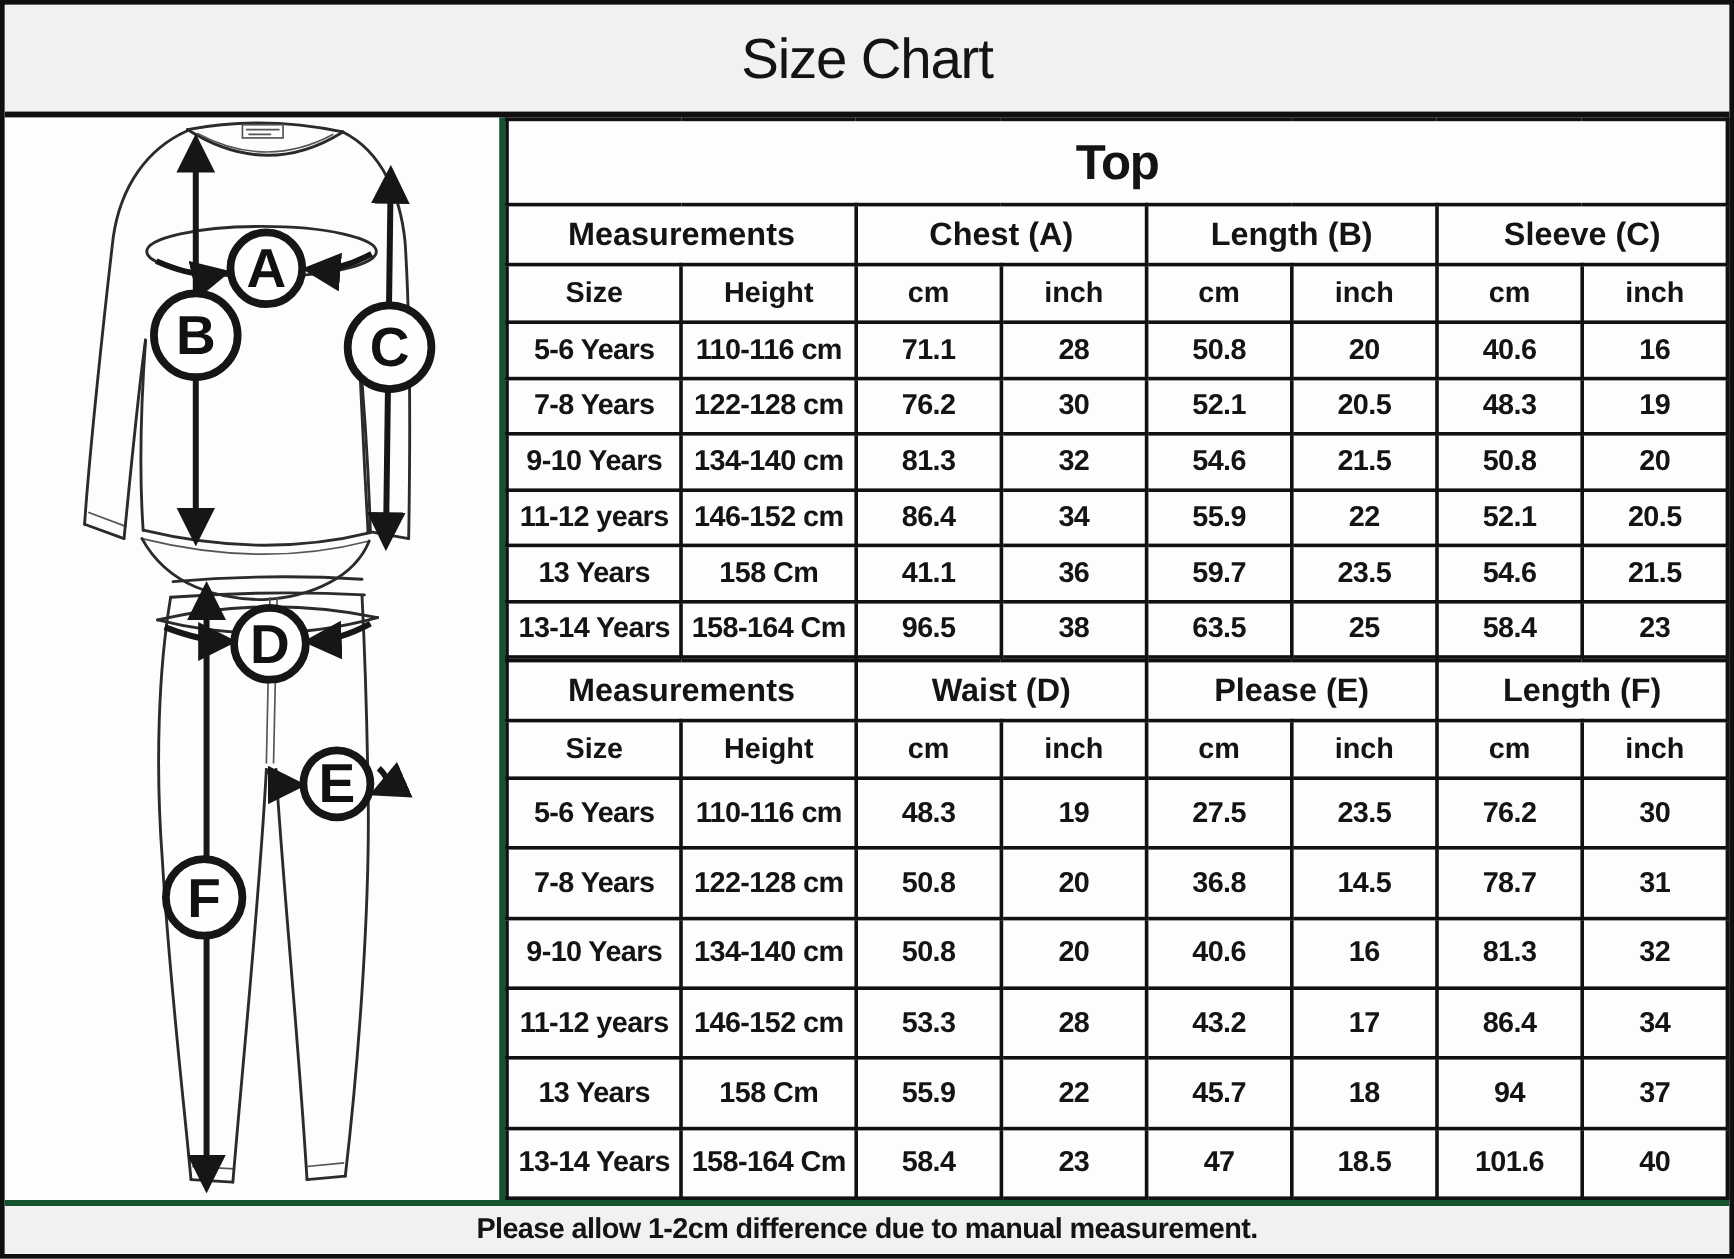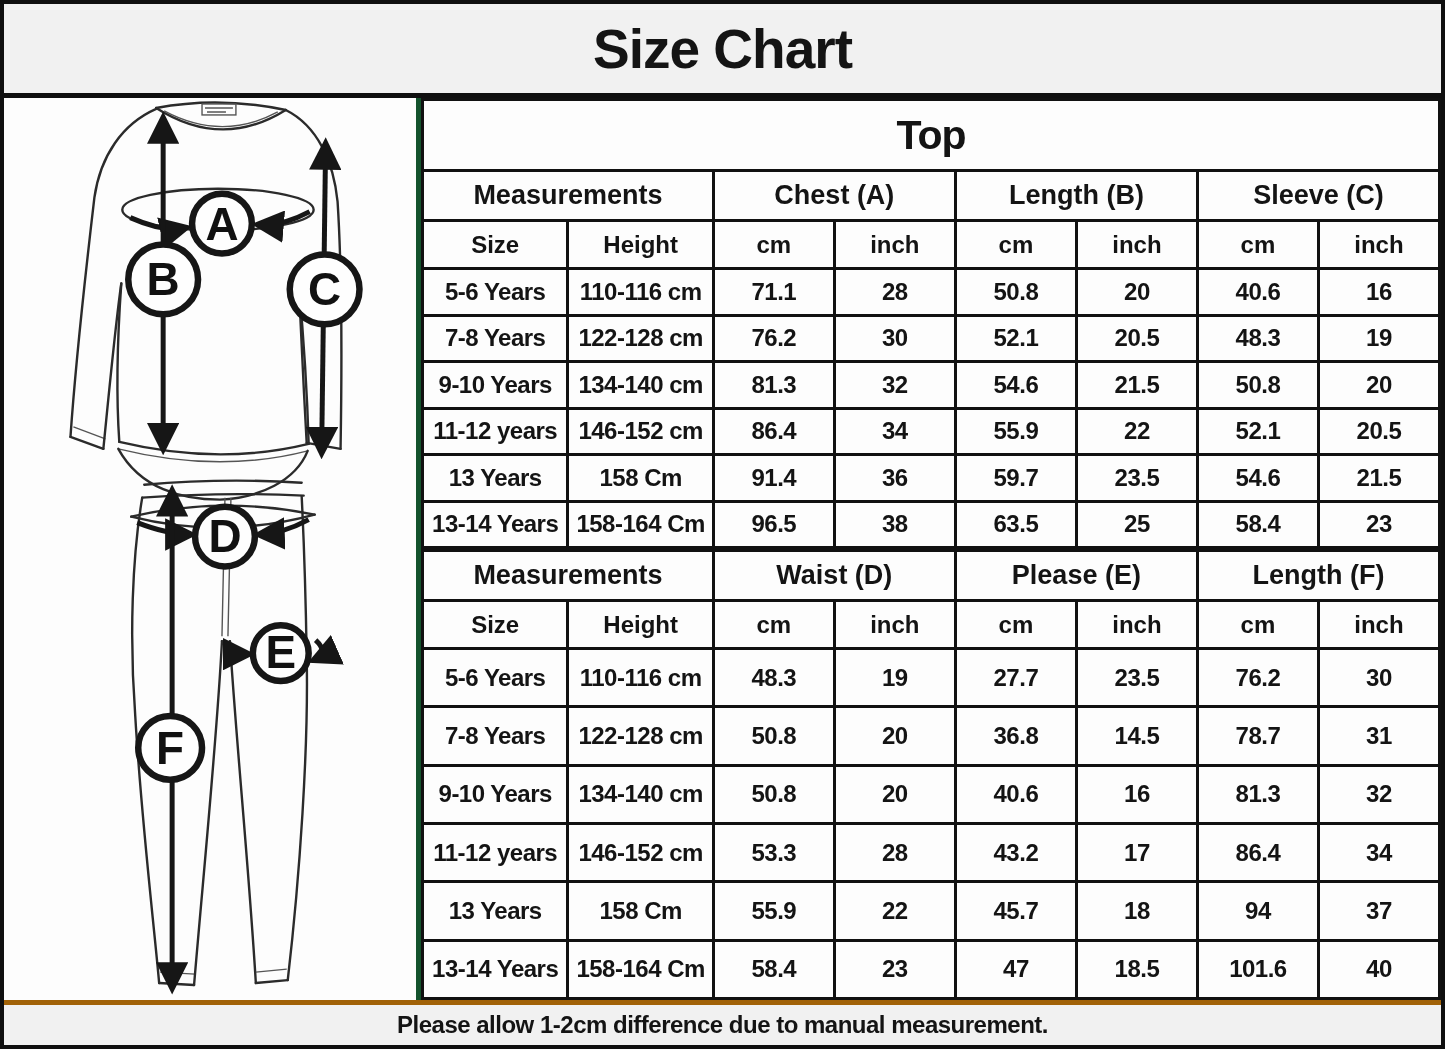--- a/index.html
+++ b/index.html
@@ -2,34 +2,34 @@
 <html><head>
 <meta charset="utf-8">
 <style>
   html,body{margin:0;padding:0;background:#888;}
   body{width:1445px;height:1049px;overflow:hidden;
        font-family:"Liberation Sans",sans-serif;color:#141414;}
   .frame{position:relative;width:1437px;height:1041px;background:#fdfdfd;
          border:4px solid #0f0f0f;display:flex;flex-direction:column;}
   .title-bar{height:89px;flex:0 0 auto;background:#f1f1f1;border-bottom:5px solid #0f0f0f;
              display:flex;align-items:center;justify-content:center;}
-  .title-bar span{font-size:55px;font-weight:bold;letter-spacing:-1px;}
+  .title-bar span{font-size:47px;font-weight:normal;letter-spacing:-1px;}
   .main{flex:1 1 auto;display:flex;min-height:0;}
   .illustration{width:412px;flex:0 0 auto;background:#fdfdfd;}
   .illustration svg{display:block;width:412px;height:100%;}
   .tables{flex:1 1 auto;border-left:5px solid #14532d;display:flex;flex-direction:column;min-width:0;}
   .table-wrap{flex:1 1 50%;min-height:0;}
   table.size-table{width:100%;height:100%;border-collapse:collapse;table-layout:fixed;}
   table.size-table td{border:3px solid #111;text-align:center;vertical-align:middle;
                       font-weight:bold;background:#fdfdfd;padding:0;}
   td.banner{background:#f1f1f1;font-size:41px;height:68px;letter-spacing:-1px;}
   td.group-header{background:#f1f1f1;font-size:27px;height:47px;}
   td.sub-header{background:#f1f1f1;font-size:24px;height:45px;}
   td.cell{font-size:24px;letter-spacing:-0.5px;}
-  .footer{flex:0 0 auto;height:40px;background:#f1f1f1;border-top:5px solid #a16207;
+  .footer{flex:0 0 auto;height:40px;background:#f1f1f1;border-top:5px solid #14532d;
           display:flex;align-items:center;justify-content:center;}
   .footer span{font-size:24px;font-weight:bold;letter-spacing:-0.5px;}
   .sketch{stroke:#2b2b2b;fill:none;stroke-width:2.4;stroke-linecap:round;stroke-linejoin:round;}
   .sketch-thin{stroke:#555;fill:none;stroke-width:1.4;}
   .arrow{stroke:#161616;fill:none;stroke-width:5;}
   .marker-circle{fill:#fefefe;stroke:#161616;stroke-width:6.5;}
   .marker-letter{font-family:"Liberation Sans",sans-serif;font-size:46px;font-weight:bold;
                  fill:#111;text-anchor:middle;}
 </style>
 </head>
@@ -213,21 +213,21 @@
                 <td class="cell">86.4</td>
                 <td class="cell">34</td>
                 <td class="cell">55.9</td>
                 <td class="cell">22</td>
                 <td class="cell">52.1</td>
                 <td class="cell">20.5</td>
               </tr>
               <tr>
                 <td class="cell">13 Years</td>
                 <td class="cell">158 Cm</td>
-                <td class="cell">91.4</td>
+                <td class="cell">41.1</td>
                 <td class="cell">36</td>
                 <td class="cell">59.7</td>
                 <td class="cell">23.5</td>
                 <td class="cell">54.6</td>
                 <td class="cell">21.5</td>
               </tr>
               <tr>
                 <td class="cell">13-14 Years</td>
                 <td class="cell">158-164 Cm</td>
                 <td class="cell">96.5</td>
@@ -267,21 +267,21 @@
                 <td class="sub-header">cm</td>
                 <td class="sub-header">inch</td>
                 <td class="sub-header">cm</td>
                 <td class="sub-header">inch</td>
               </tr>
               <tr>
                 <td class="cell">5-6 Years</td>
                 <td class="cell">110-116 cm</td>
                 <td class="cell">48.3</td>
                 <td class="cell">19</td>
-                <td class="cell">27.7</td>
+                <td class="cell">27.5</td>
                 <td class="cell">23.5</td>
                 <td class="cell">76.2</td>
                 <td class="cell">30</td>
               </tr>
               <tr>
                 <td class="cell">7-8 Years</td>
                 <td class="cell">122-128 cm</td>
                 <td class="cell">50.8</td>
                 <td class="cell">20</td>
                 <td class="cell">36.8</td>

